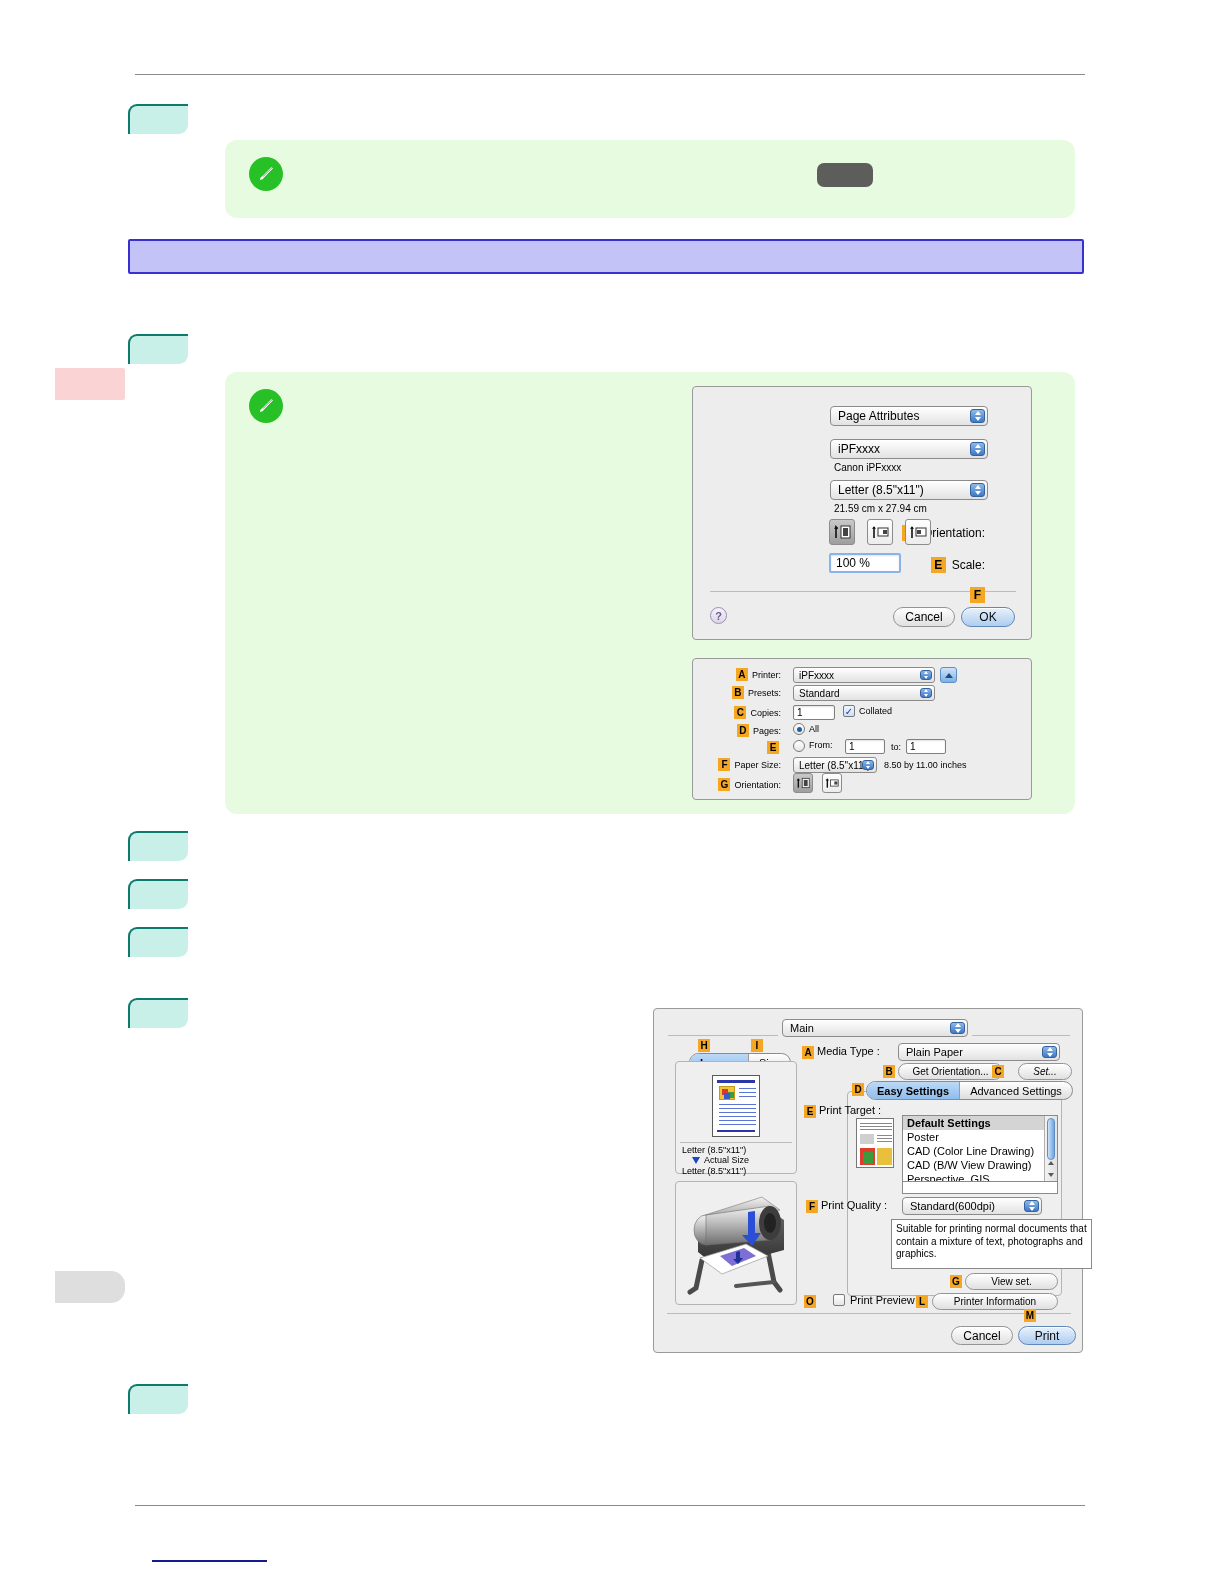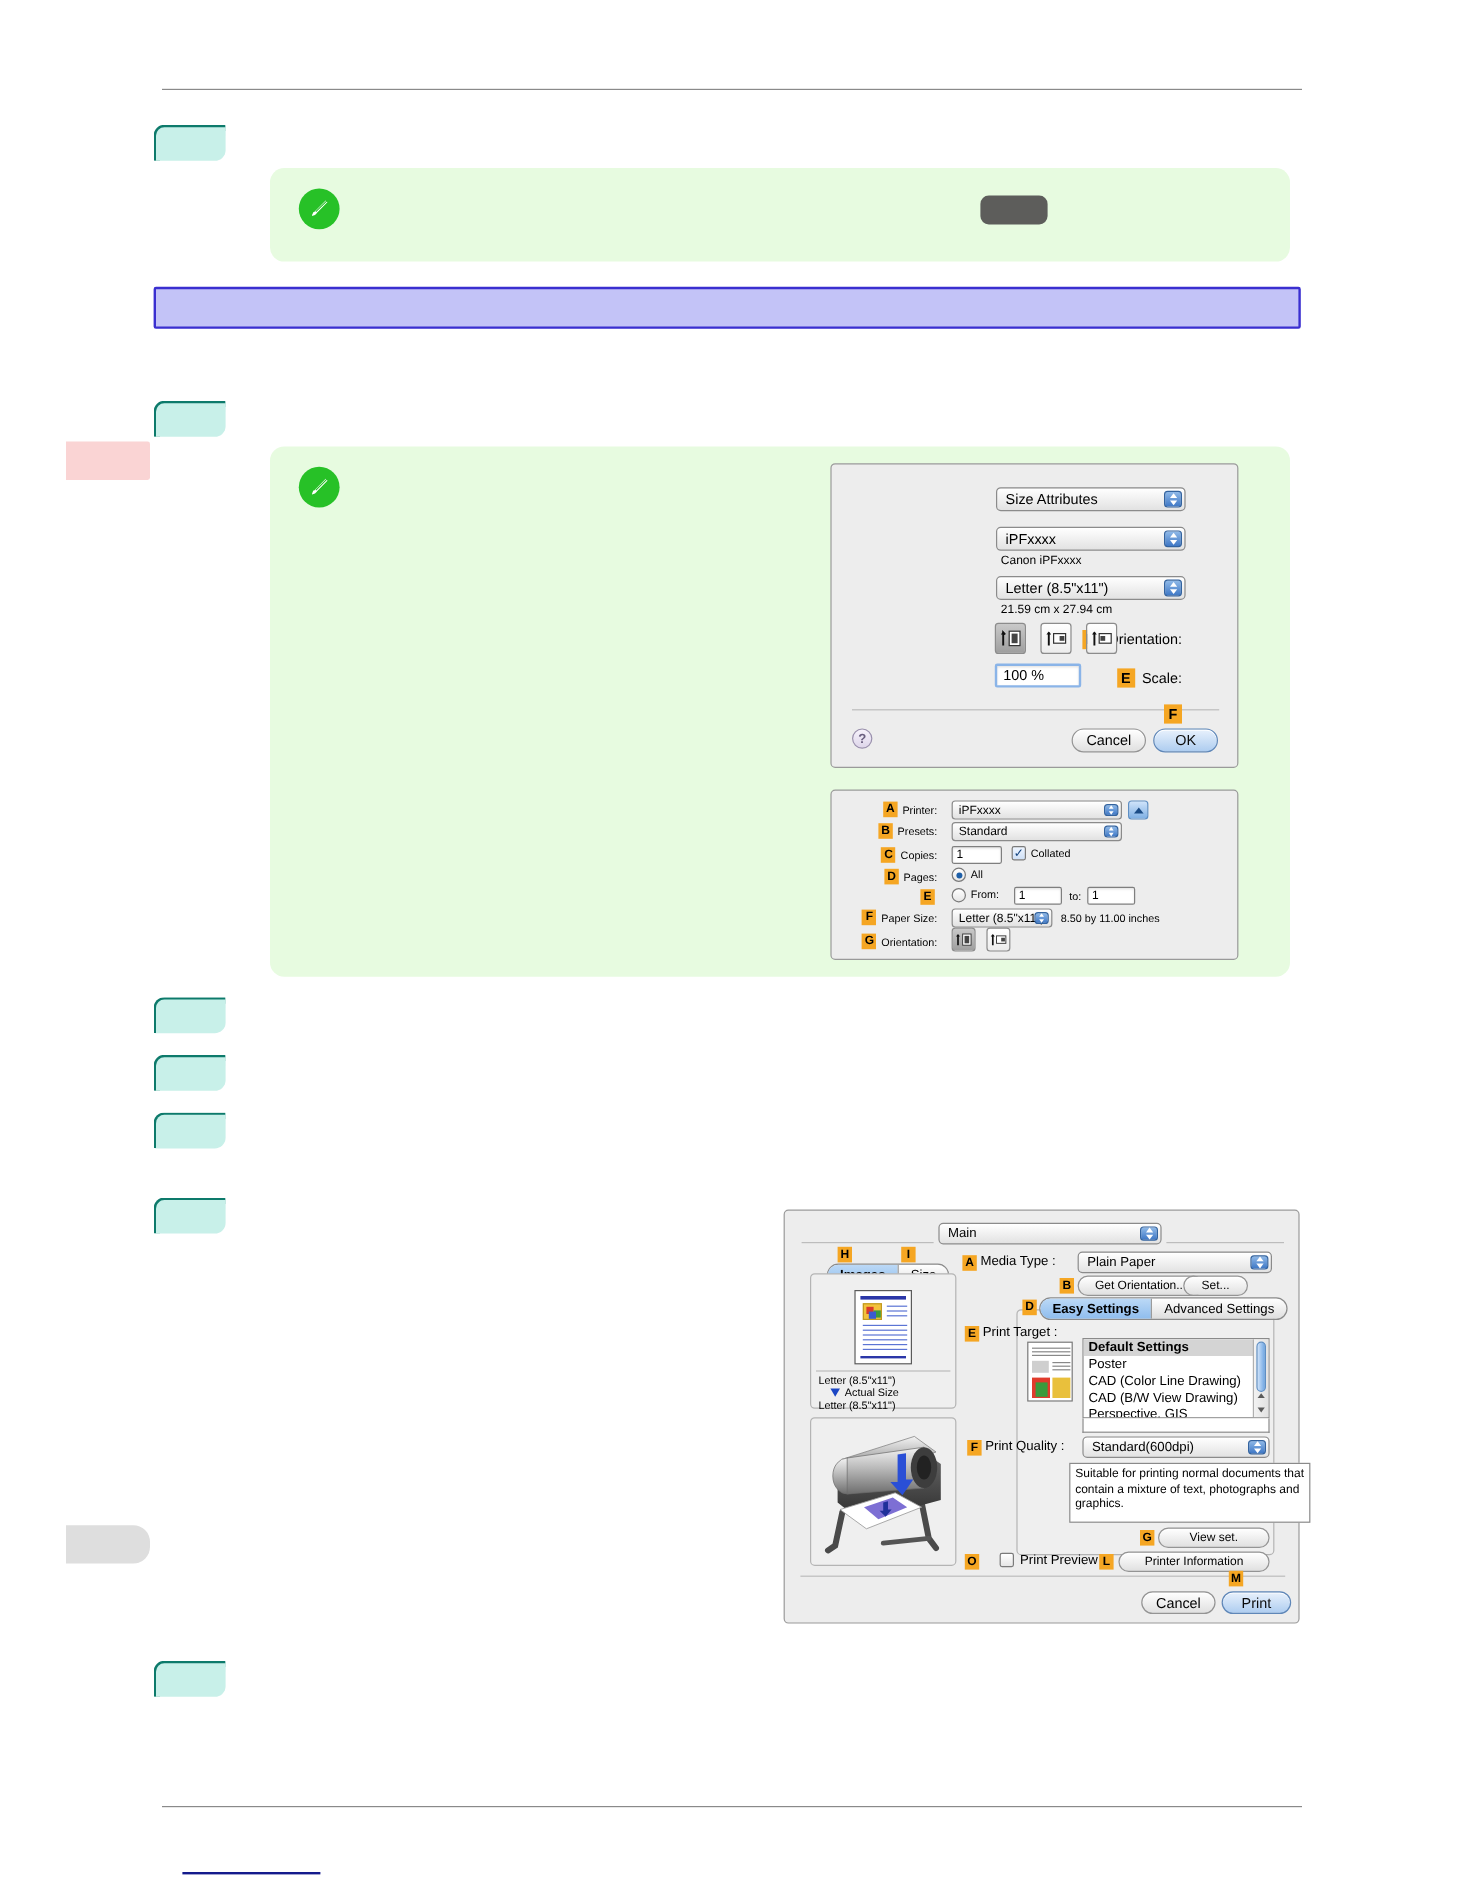--- a/index.html
+++ b/index.html
@@ -277,21 +277,21 @@
     </div>
   </div>
 
   <div class="dlg" style="left:692px; top:386px; width:340px; height:254px;">
 
     <div style="position:absolute; left:22px; top:21px; width:270px; display:flex; align-items:center; gap:6px; justify-content:flex-end;">
       <span class="key">A</span>
       <span class="lbl">Settings:</span>
     </div>
     <div class="popup" style="position:absolute; left:137px; top:19px; width:158px;">
-      <span>Size Attributes</span>
+      <span>Page Attributes</span>
       <span class="arrows">
           <i class="up"></i>
           <i class="down"></i>
         </span>
     </div>
 
     <div style="position:absolute; left:22px; top:54px; width:270px; display:flex; align-items:center; gap:6px; justify-content:flex-end;">
       <span class="key">B</span>
       <span class="lbl">Format for:</span>
     </div>
@@ -560,21 +560,21 @@
           <i class="up"></i>
           <i class="down"></i>
         </span>
     </div>
 
     <div class="key sm" style="position:absolute; left:229px; top:56px;">B</div>
     <div class="btn sm" style="position:absolute; left:244px; top:54px; width:105px;">
       <span>Get Orientation...</span>
     </div>
     <div class="key sm" style="position:absolute; left:338px; top:56px;">C</div>
-    <div class="btn sm" style="position:absolute; left:332px; top:54px; width:54px;">
+    <div class="btn sm" style="position:absolute; left:364px; top:54px; width:54px;font-style:italic;">
       <span>Set...</span>
     </div>
 
     <div class="group" style="position:absolute; left:193px; top:82px; width:215px; height:205px;"></div>
     <div class="key sm" style="position:absolute; left:198px; top:74px;">D</div>
     <div class="segs" style="position:absolute; left:212px; top:72px;">
       <div class="seg on">Easy Settings</div>
       <div class="seg">Advanced Settings</div>
     </div>
 
@@ -607,21 +607,21 @@
           </div>
         <div class="arw d">
             <i></i>
           </div>
       </div>
     </div>
     <div style="position:absolute; left:248px; top:173px; width:156px; height:12px; background:#fff; border:1px solid #8a8a8a; border-top:none;"></div>
 
     <div class="key sm" style="position:absolute; left:152px; top:191px;">F</div>
     <div class="lbl" style="position:absolute; left:167px; top:190px; font-size:11px;">Print Quality :</div>
-    <div class="popup" style="position:absolute; left:248px; top:188px; width:156px; height:18px; font-size:11px;">
+    <div class="popup" style="position:absolute; left:248px; top:188px; width:140px; height:18px; font-size:11px;">
       <span>Standard(600dpi)</span>
       <span class="arrows">
           <i class="up"></i>
           <i class="down"></i>
         </span>
     </div>
 
     <div class="desc-box" style="position:absolute; left:203px; top:210px; width:201px; height:50px;margin-left:34px;">Suitable for printing normal documents that contain a mixture of text, photographs and graphics.</div>
 
     <div class="key sm" style="position:absolute; left:296px; top:266px;">G</div>

